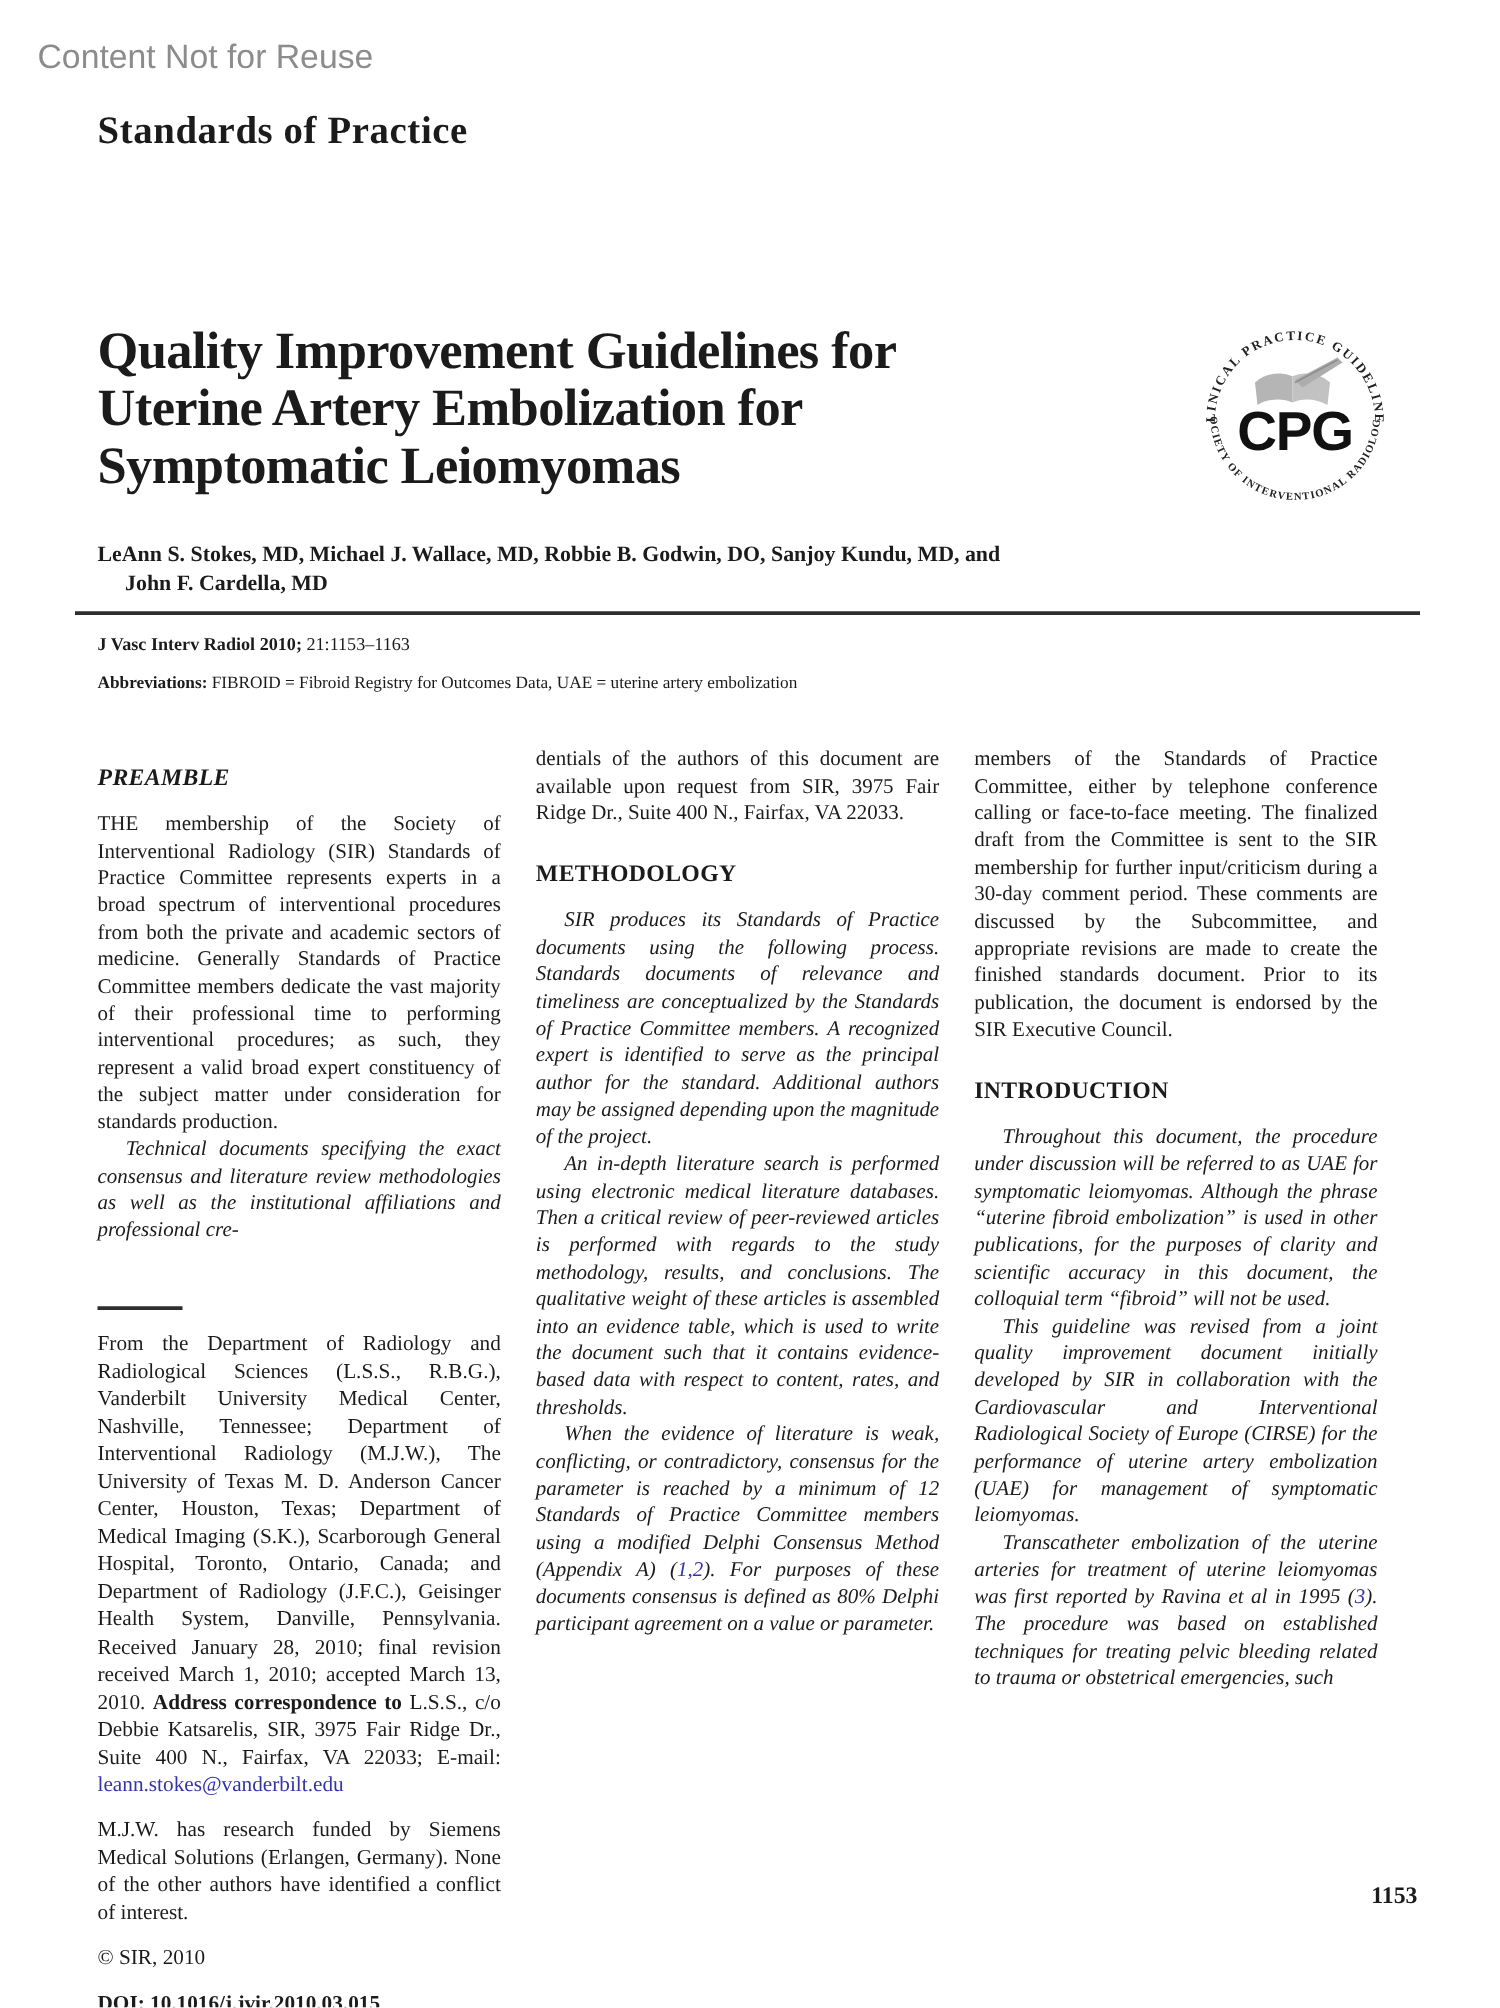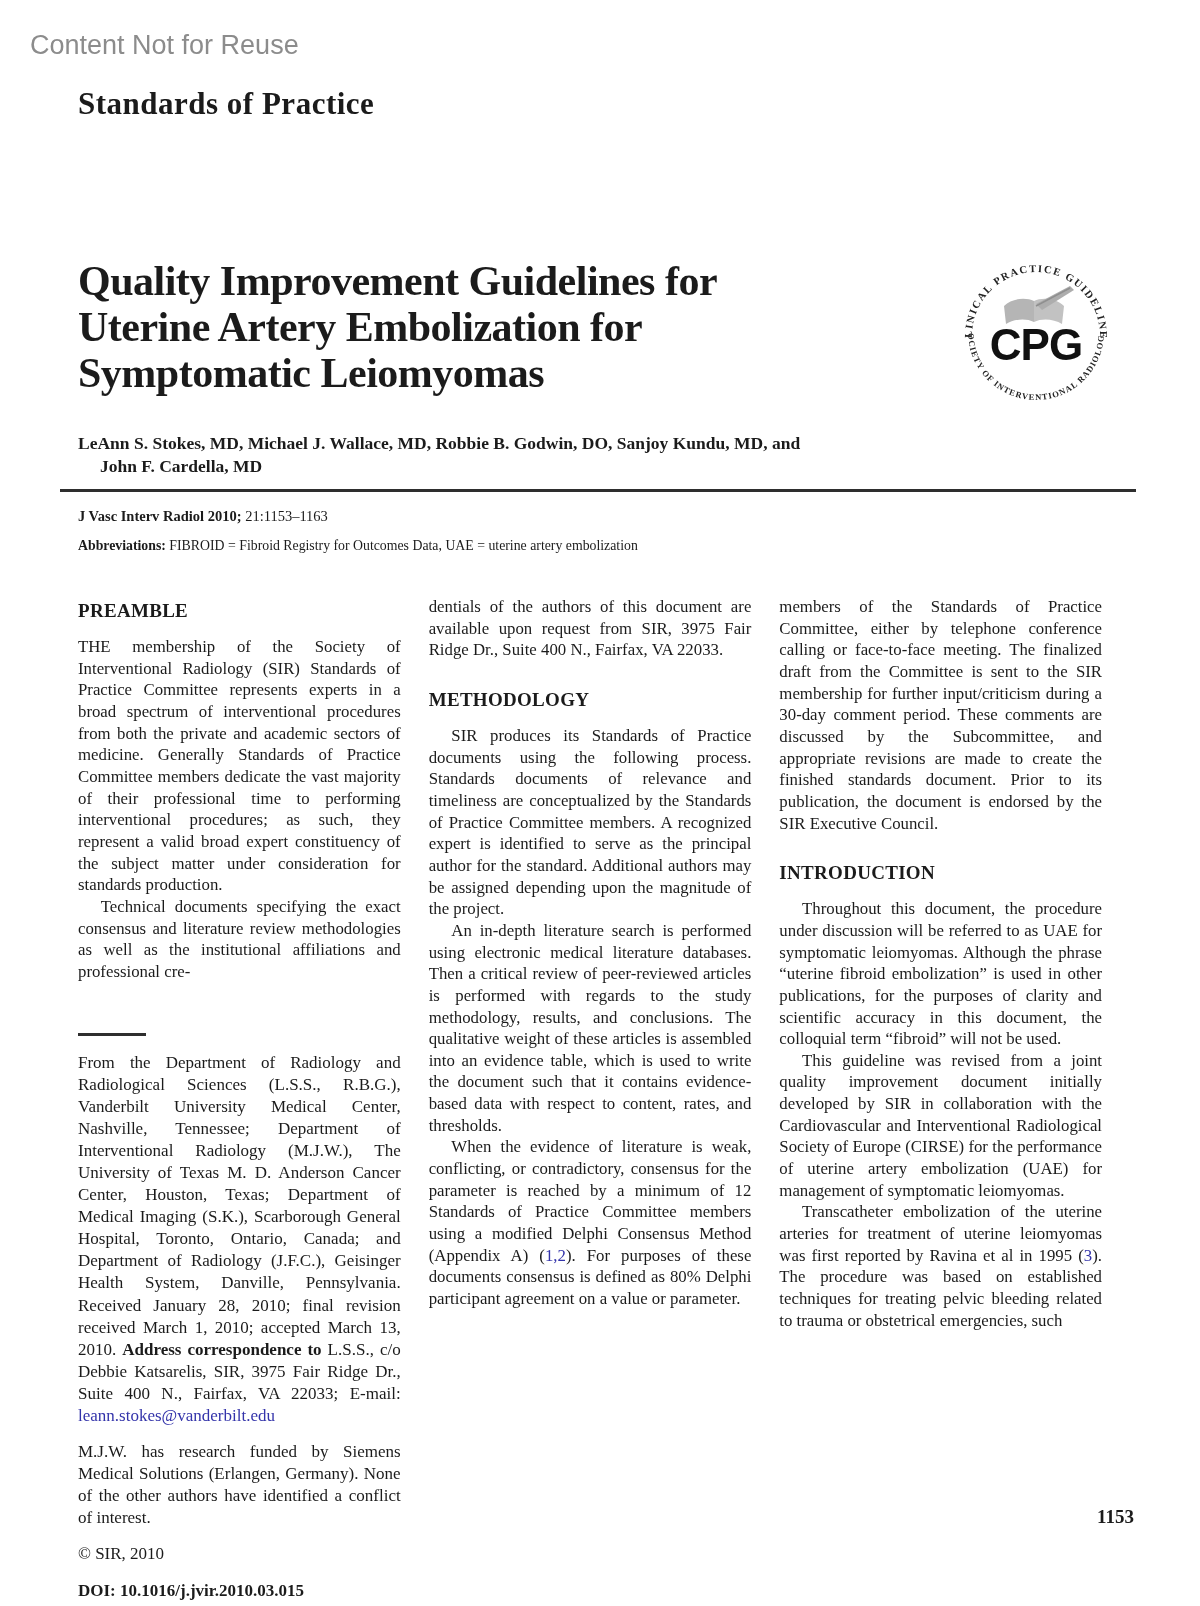--- a/index.html
+++ b/index.html
@@ -56,26 +56,26 @@
   .link{color:var(--link);margin-top:38px;}
   .columns{
     position:absolute;left:78px;top:596px;width:1024px;
     display:flex;gap:28px;
   }
   .col{flex:1 1 0;min-width:0;}
   .heading{
     font-size:19px;font-weight:bold;letter-spacing:.3px;
     margin:28px 0 14px 0;
   }
-  .col .heading:first-child{margin-top:4px;}
+  .col .heading:first-child{margin-top:16px;font-style:italic;}
   p.p,p.p0{
     margin:0;font-size:16.8px;line-height:1.29;
     text-align:justify;
   }
-  p.p{text-indent:1.35em;}
+  p.p{text-indent:1.35em;font-style:italic;}
   p.p0{text-indent:0;}
   .fnrule{
     width:68px;height:3px;background:#2e2e2e;
     margin:50px 0 16px 0;
   }
   p.fn{
     margin:0 0 14px 0;font-size:17px;line-height:1.3;
     text-align:justify;
   }
   .page-number{

